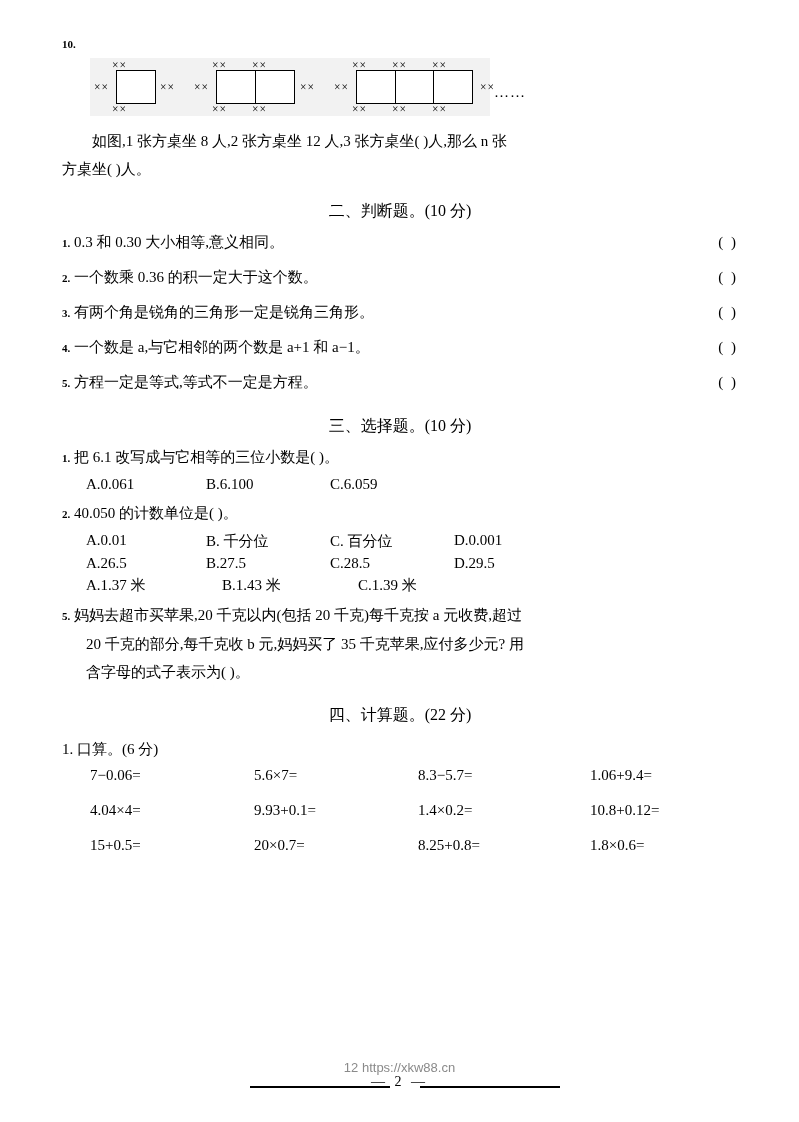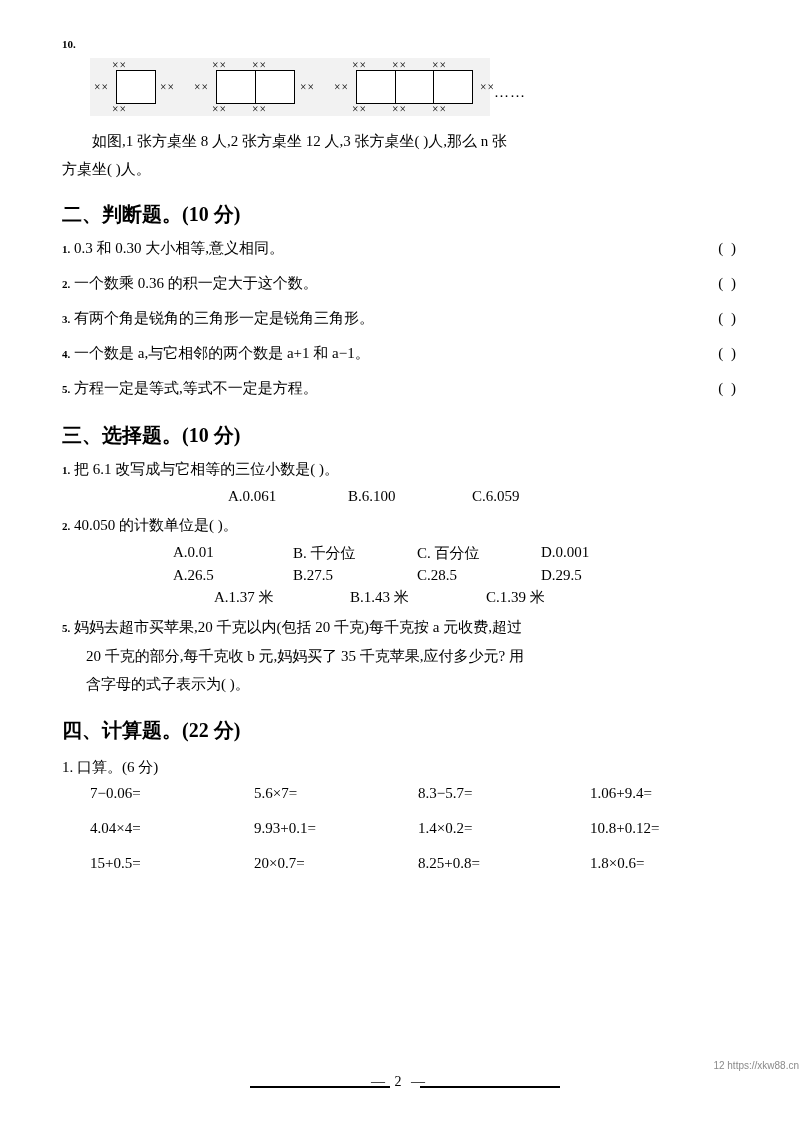--- a/index.html
+++ b/index.html
@@ -77,44 +77,44 @@
   }
   
   .ptext {
     font-size: 15px;
     line-height: 26px;
     margin-top: 8px;
     text-align: justify;
   }
   .indent2 { text-indent: 30px; }
   .section-title {
-    font-weight: bold;
-    font-size: 20px;
+    font-weight: normal;
+    font-size: 16px;
     margin-top: 19px;
     margin-bottom: 2px;
+    text-align: center;
   }
   .q-line {
     font-size: 15px;
     line-height: 27px;
     margin-top: 7px;
     position: relative;
   }
   .q-line .brk {
     position: absolute;
     right: 0;
     top: 0;
     font-size: 15px;
     letter-spacing: 2px;
   }
   .opts {
     font-size: 15px;
     margin-top: 4px;
     padding-left: 24px;
     display: flex;
-    justify-content: center;
   }
   .opts span { display: inline-block; }
   .o1 { width: 120px; }
   .o2 { width: 124px; }
   .o3 { width: 124px; }
   .o4 { width: 110px; }
   .wrap-body {
     font-size: 15px;
     line-height: 28px;
     margin-top: 6px;
@@ -163,22 +163,22 @@
     width: 799px;
     text-align: center;
     font-size: 14px;
     letter-spacing: 3px;
   }
   .watermark {
     position: absolute;
     left: 0;
     top: 1060px;
     width: 799px;
-    text-align: right;
-    font-size: 10px;
+    text-align: center;
+    font-size: 13px;
     color: #8a8a8a;
     font-family: "Liberation Sans", sans-serif;
   }
 </style>
 </head>
 <body>
 
 <div class="page">
   <div class="content">
 

